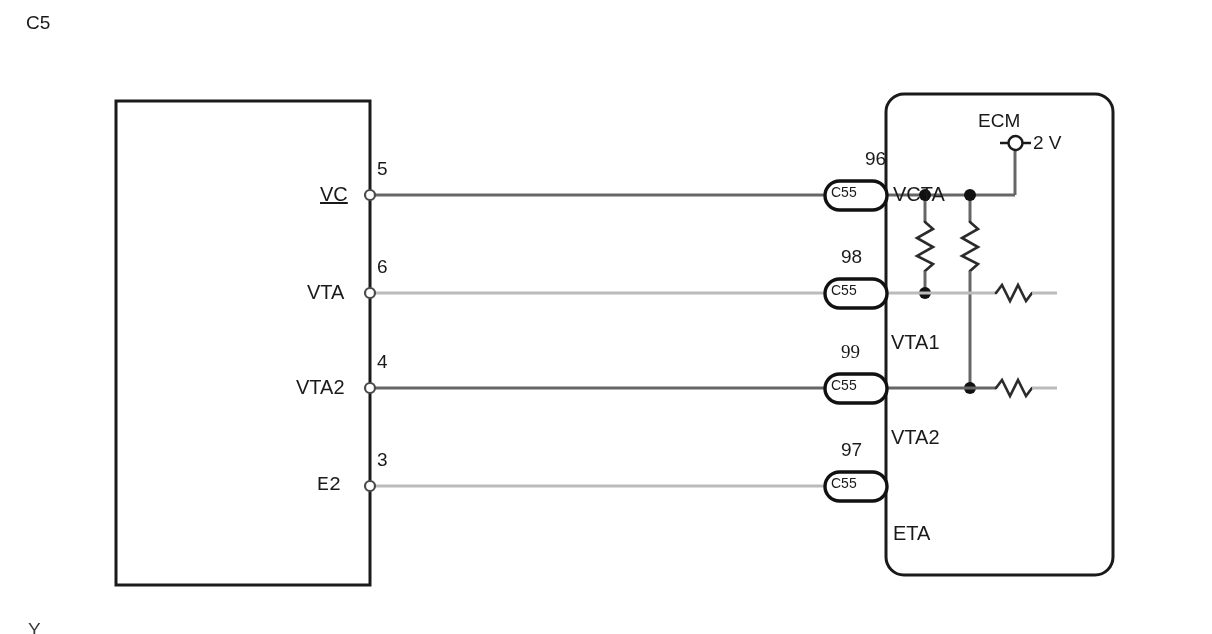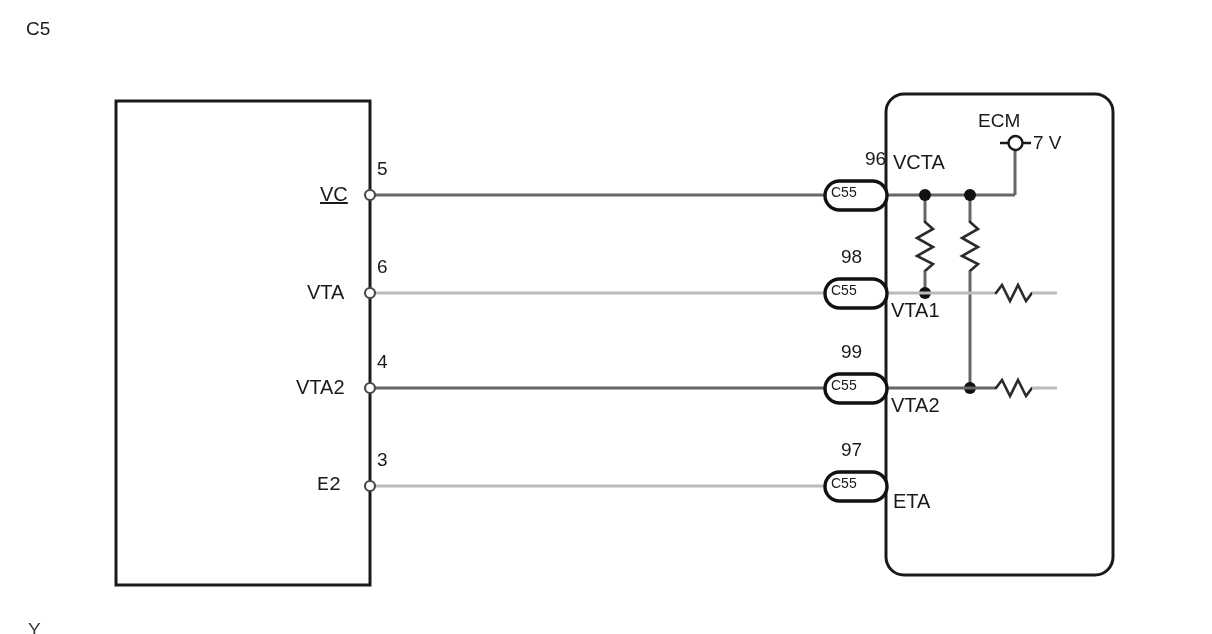--- a/index.html
+++ b/index.html
@@ -1,26 +1,26 @@
 <!DOCTYPE html>
 <html><head>
 <meta charset="utf-8">
 <style>
   html,body{margin:0;padding:0;background:#ffffff;}
   body{width:1212px;height:634px;position:relative;overflow:hidden;
        font-family:"Liberation Sans","DejaVu Sans",sans-serif;color:#1a1a1a;}
   .lbl{position:absolute;white-space:nowrap;line-height:1;}
   #title-block{position:absolute;left:26px;top:10px;}
-  #title-block .t1{font-size:19px;line-height:26px;margin-top:6px;}
+  #title-block .t1{font-size:19px;line-height:26px;}
   #title-block .t2{font-size:19px;line-height:26px;}
   svg{position:absolute;left:0;top:0;}
   .ecm-name{font-size:19px;}
   .pin-num{font-size:19px;}
   .pin-name{font-size:20px;}
-  .ecm-sig{font-size:20px;}
+  .ecm-sig{font-size:20px;margin-top:32px;}
   .c55-text{font-size:14px;font-weight:normal;letter-spacing:0px;}
   .v5{font-size:19px;}
   .clipY{font-size:19px;color:#3a3a3a;}
 </style>
 </head>
 <body>
 
 <div id="title-block">
   <div class="t1">C5</div>
 </div>
@@ -72,35 +72,35 @@
   <line x1="1032" y1="388" x2="1057" y2="388" stroke="#bbbbbb" stroke-width="3"></line>
 
   <rect x="825" y="181" width="62" height="29" rx="14.5" ry="14.5" fill="#ffffff" stroke="#111111" stroke-width="3.4"></rect>
   <rect x="825" y="279" width="62" height="29" rx="14.5" ry="14.5" fill="#ffffff" stroke="#111111" stroke-width="3.4"></rect>
   <rect x="825" y="374" width="62" height="29" rx="14.5" ry="14.5" fill="#ffffff" stroke="#111111" stroke-width="3.4"></rect>
   <rect x="825" y="472" width="62" height="29" rx="14.5" ry="14.5" fill="#ffffff" stroke="#111111" stroke-width="3.4"></rect>
 </svg>
 
 <div class="lbl ecm-name" style="left:978px;top:63px;margin-top:48px;">ECM</div>
 
-<div class="lbl v5" style="left:1033px;top:133px;">7 V</div>
+<div class="lbl v5" style="left:1033px;top:133px;">2 V</div>
 
 <div class="lbl pin-name" style="left:320px;top:184px;text-decoration:underline;">VC</div>
 <div class="lbl pin-name" style="left:307px;top:282px;">VTA</div>
 <div class="lbl pin-name" style="left:296px;top:377px;">VTA2</div>
 <div class="lbl pin-name" style="left:317px;top:475px;font-family:Liberation Mono, monospace;">E2</div>
 
 <div class="lbl pin-num" style="left:377px;top:159px;">5</div>
 <div class="lbl pin-num" style="left:377px;top:257px;">6</div>
 <div class="lbl pin-num" style="left:377px;top:352px;">4</div>
 <div class="lbl pin-num" style="left:377px;top:450px;">3</div>
 
 <div class="lbl pin-num" style="left:841px;top:149px;margin-left:24px;">96</div>
 <div class="lbl pin-num" style="left:841px;top:247px;">98</div>
-<div class="lbl pin-num" style="left:841px;top:342px;">99</div>
+<div class="lbl pin-num" style="left:841px;top:342px;font-family:Liberation Serif, serif;">99</div>
 <div class="lbl pin-num" style="left:841px;top:440px;">97</div>
 
 <div class="lbl c55-text" style="left:831px;top:185px;">C55</div>
 <div class="lbl c55-text" style="left:831px;top:283px;">C55</div>
 <div class="lbl c55-text" style="left:831px;top:378px;">C55</div>
 <div class="lbl c55-text" style="left:831px;top:476px;">C55</div>
 
 <div class="lbl ecm-sig" style="left:893px;top:152px;">VCTA</div>
 <div class="lbl ecm-sig" style="left:891px;top:300px;">VTA1</div>
 <div class="lbl ecm-sig" style="left:891px;top:395px;">VTA2</div>

